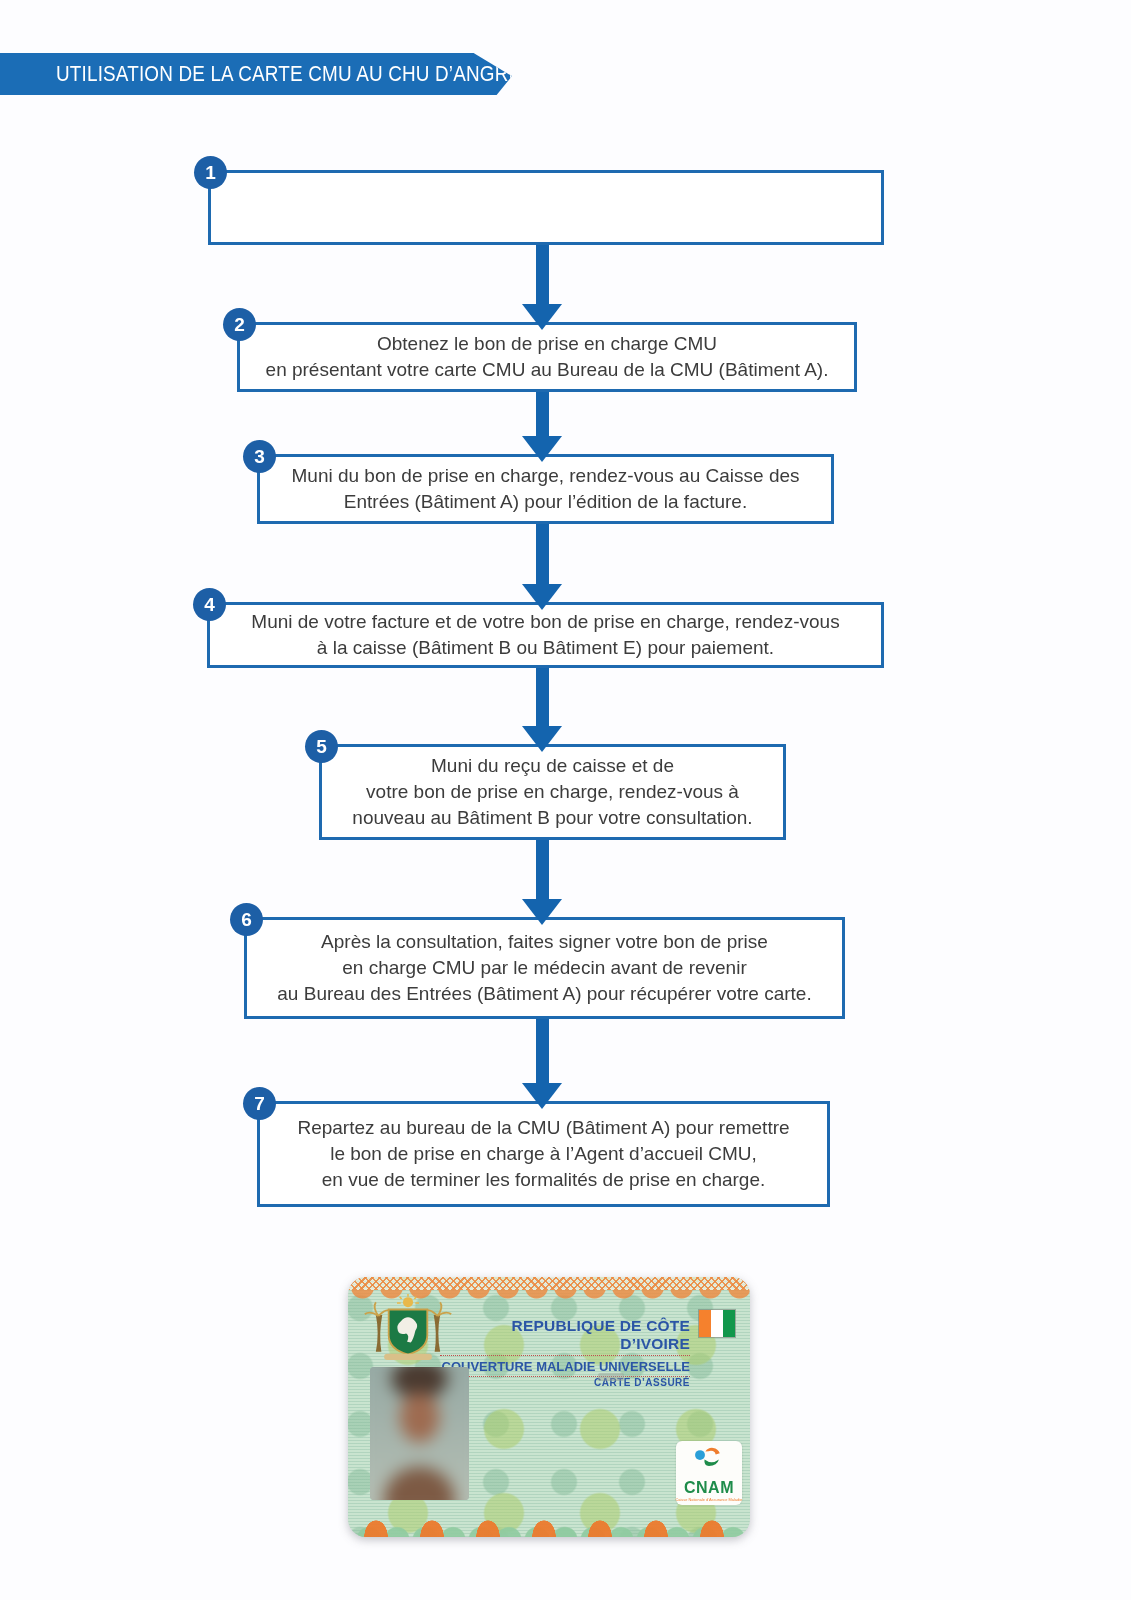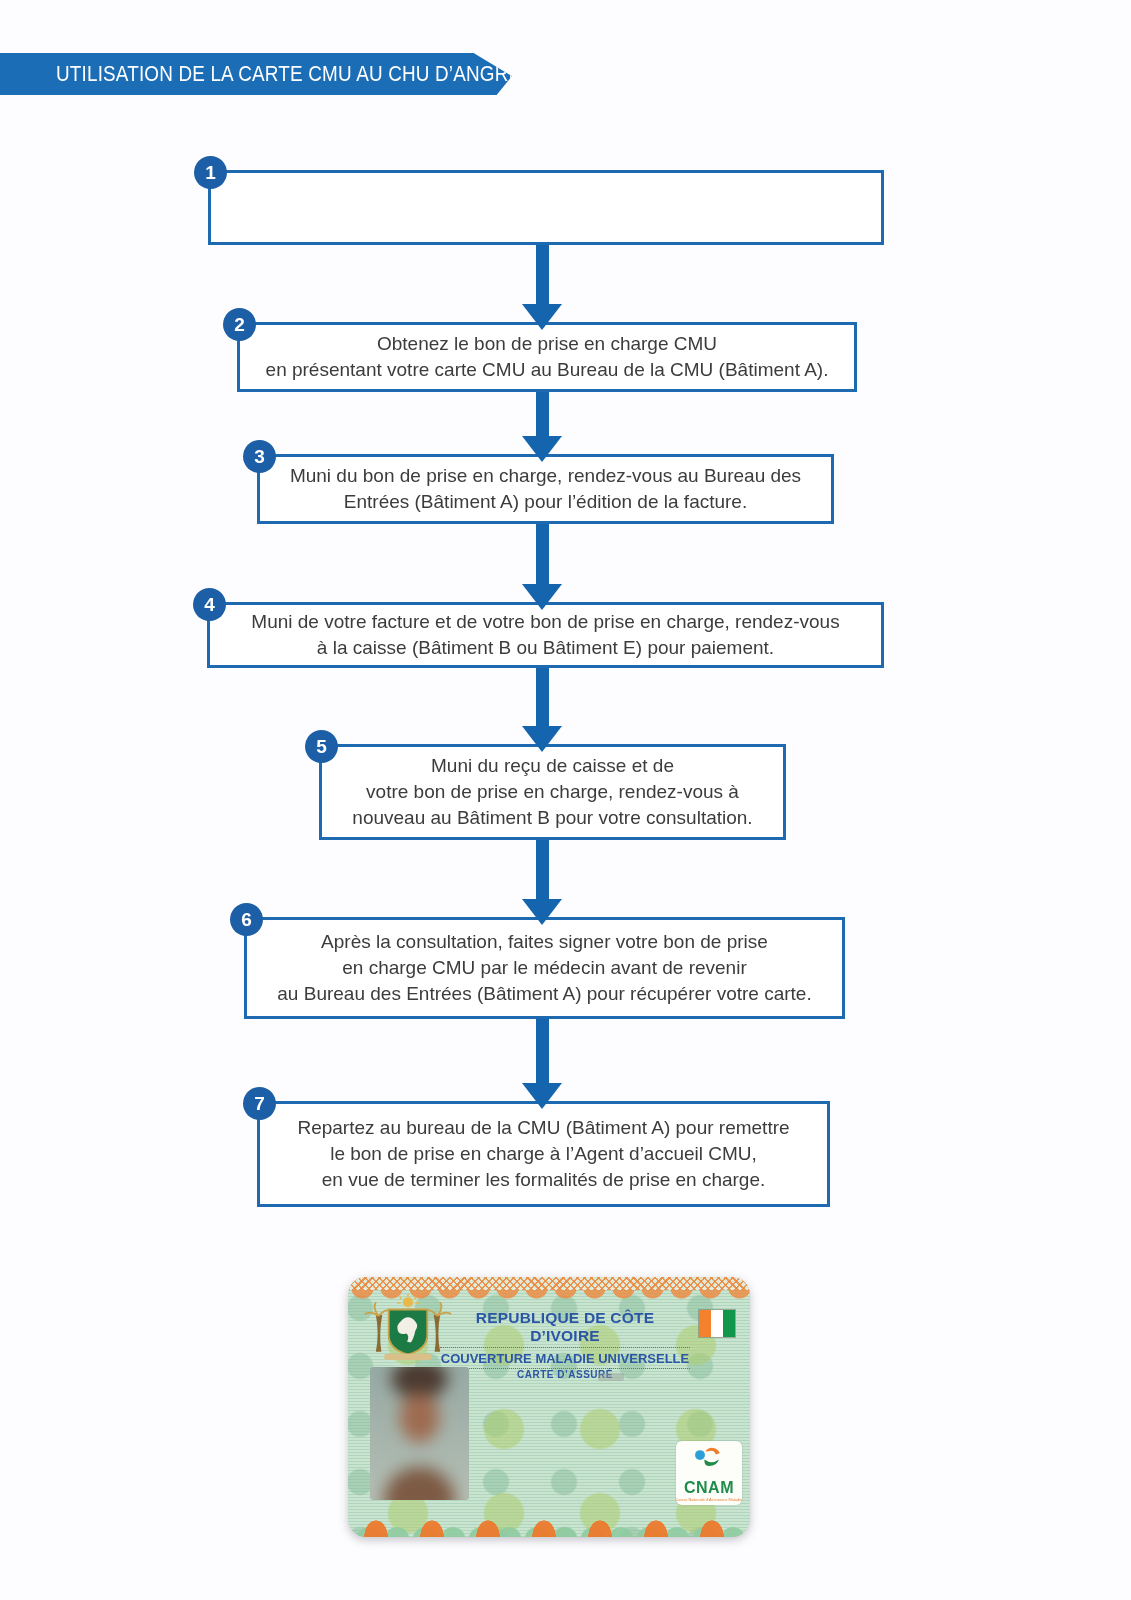--- a/index.html
+++ b/index.html
@@ -77,21 +77,21 @@
   }
   .band-bottom{position:absolute;left:0;right:0;bottom:0;height:27px;
     background:
       radial-gradient(ellipse 17px 24px at 50% 100%, rgba(236,122,45,.95) 0 68%, transparent 70%),
       radial-gradient(circle 13px at 50% 115%, rgba(143,203,160,.9) 0 90%, transparent 100%);
     background-size:56px 27px,28px 16px;
     background-repeat:repeat-x;
     background-position:0 0,7px 100%;
   }
   .coat{position:absolute;left:12px;top:16px;width:96px;height:68px;}
-  .card-titles{position:absolute;left:92px;top:32px;width:250px;text-align:center;color:#2b55a5;}
+  .card-titles{position:absolute;left:92px;top:40px;width:250px;text-align:right;color:#2b55a5;}
   .ct1{font-size:15.5px;font-weight:bold;letter-spacing:.2px;border-bottom:1px dotted #c0504d;padding-bottom:2px;}
   .ct2{font-size:13px;font-weight:bold;margin-top:3px;border-bottom:1px dotted #c0504d;padding-bottom:2px;}
   .ct3{font-size:10px;font-weight:bold;margin-top:0;letter-spacing:.5px;}
   .flag{position:absolute;right:14px;top:32px;width:38px;height:29px;display:flex;
     border:1px solid rgba(120,130,120,.6);box-sizing:border-box;}
   .flag i{flex:1;}
   .flag i:nth-child(1){background:#f5812d;}
   .flag i:nth-child(2){background:#ffffff;}
   .flag i:nth-child(3){background:#11974b;}
   .photo{position:absolute;left:22px;top:90px;width:99px;height:133px;overflow:hidden;
@@ -125,21 +125,21 @@
 
 <div class="fbox box2">
   <div class="badge">2</div>
   <div>Obtenez le bon de prise en charge CMU
 en présentant votre carte CMU au Bureau de la CMU (Bâtiment A).</div>
 </div>
 <div class="arrow a2"></div>
 
 <div class="fbox box3">
   <div class="badge">3</div>
-  <div>Muni du bon de prise en charge, rendez-vous au Bureau des
+  <div>Muni du bon de prise en charge, rendez-vous au Caisse des
 Entrées (Bâtiment A) pour l’édition de la facture.</div>
 </div>
 <div class="arrow a3"></div>
 
 <div class="fbox box4">
   <div class="badge">4</div>
   <div>Muni de votre facture et de votre bon de prise en charge, rendez-vous
 à la caisse (Bâtiment B ou Bâtiment E) pour paiement.</div>
 </div>
 <div class="arrow a4"></div>

